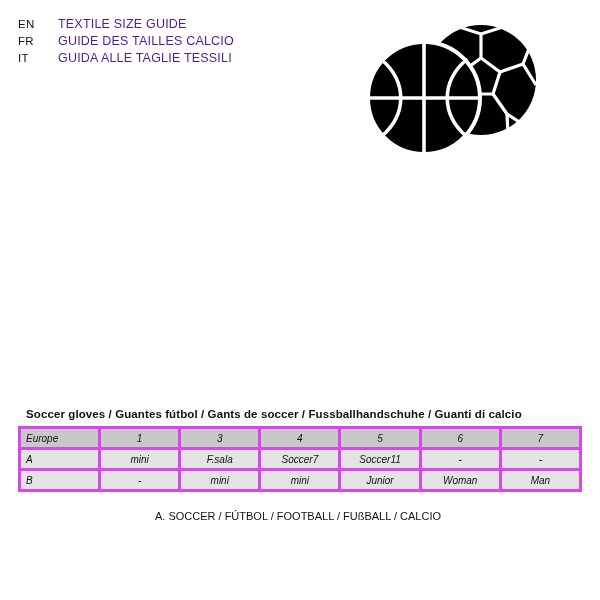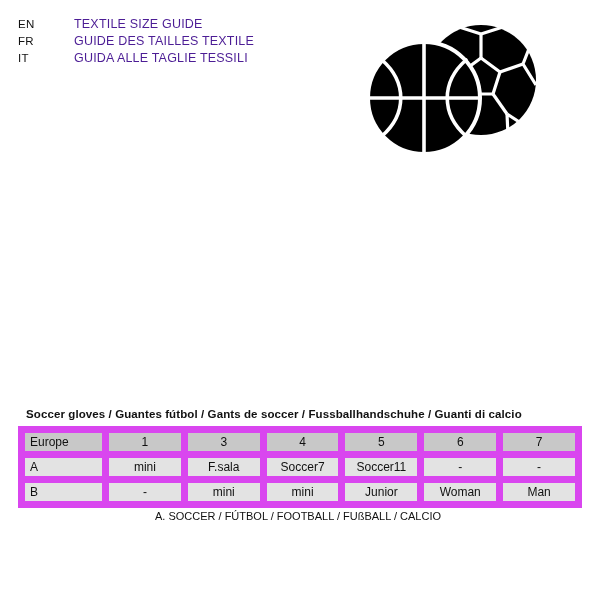--- a/index.html
+++ b/index.html
@@ -21,21 +21,20 @@
     position: absolute;
     left: 18px;
     top: 16px;
     width: 320px;
   }
   .lang-row {
     display: flex;
     align-items: baseline;
     height: 17px;
     line-height: 17px;
-    gap: 16px;
   }
   .lang-code {
     width: 40px;
     flex: 0 0 40px;
     font-size: 11.5px;
     letter-spacing: 0.3px;
     color: #111;
   }
   .lang-text {
     font-size: 12.5px;
@@ -69,27 +68,28 @@
     margin-bottom: 6px;
     white-space: nowrap;
     margin-left: 8px;
   }
   table.size-table {
     border-collapse: collapse;
     width: 564px;
     table-layout: fixed;
   }
   table.size-table td {
-    font-size: 12px;
+    font-size: 10px;
     color: #111;
     height: 16px;
     padding: 1px 4px;
     text-align: center;
-    border: 7px solid #d946ef;
-    white-space: nowrap;
+    border: 3px solid #d946ef;
+    white-space: nowrap;
+    font-style: italic;
   }
   table.size-table tr.header-row td {
     background: #c8c8c8;
   }
   table.size-table tr.band-row td {
     background: #e3e3e3;
   }
   table.size-table td.rowlabel {
     text-align: left;
     width: 68px;
@@ -114,21 +114,21 @@
 </head>
 <body>
 
 <div class="lang-block">
   <div class="lang-row">
     <div class="lang-code">EN</div>
     <div class="lang-text">TEXTILE SIZE GUIDE</div>
   </div>
   <div class="lang-row">
     <div class="lang-code">FR</div>
-    <div class="lang-text">GUIDE DES TAILLES TEXTILE</div>
+    <div class="lang-text">GUIDE DES TAILLES CALCIO</div>
   </div>
   <div class="lang-row">
     <div class="lang-code">IT</div>
     <div class="lang-text">GUIDA ALLE TAGLIE TESSILI</div>
   </div>
 </div>
 
 <div class="balls">
   <svg width="200" height="145" viewBox="0 0 200 145" xmlns="http://www.w3.org/2000/svg">
 

